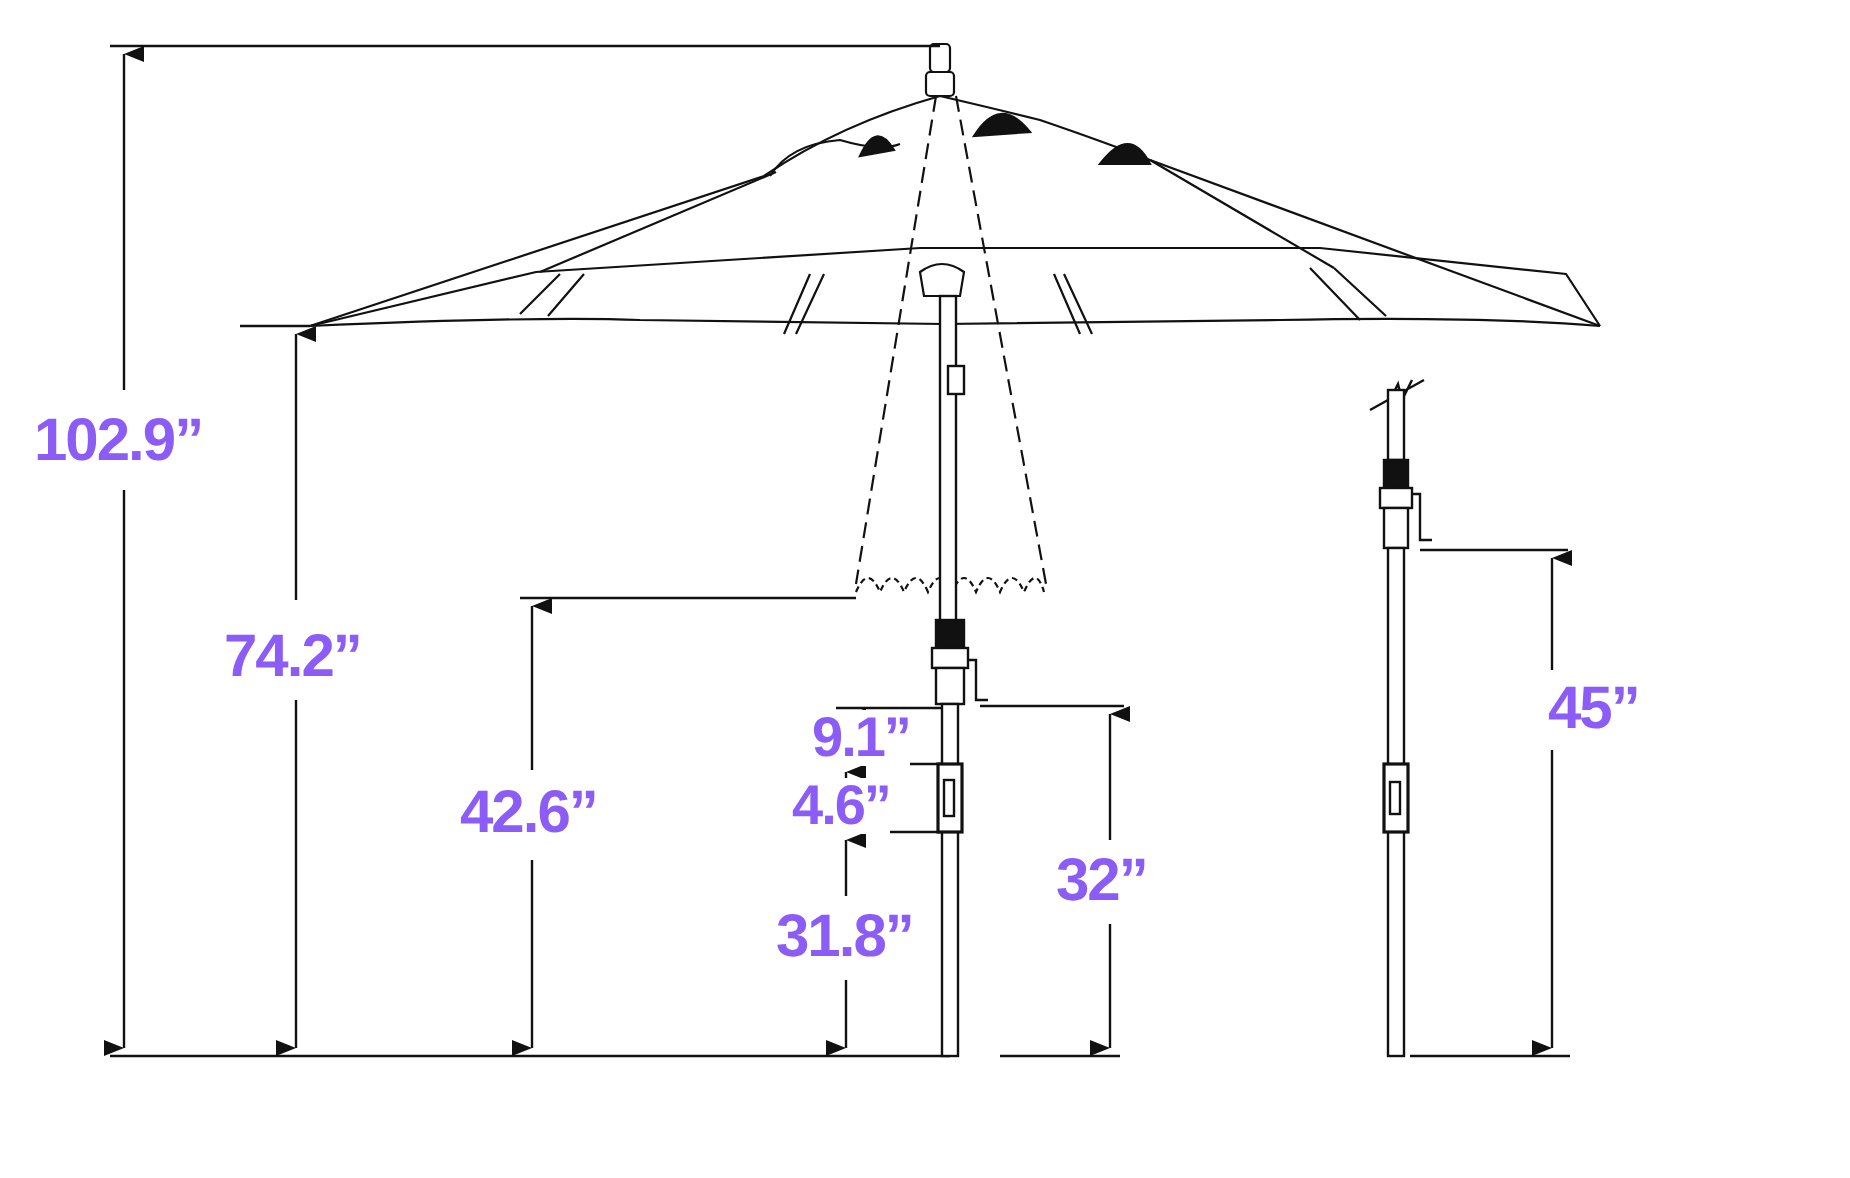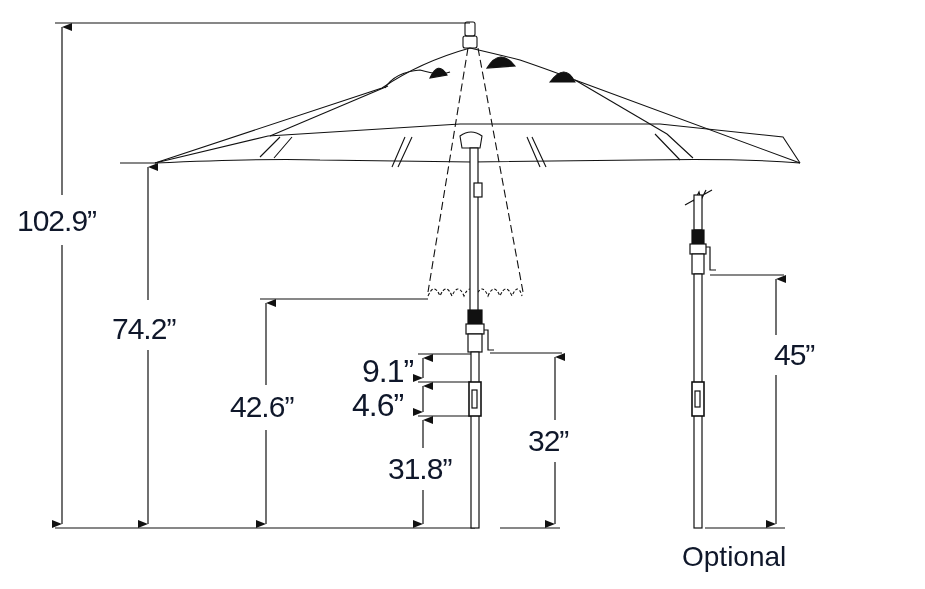--- a/index.html
+++ b/index.html
@@ -1,20 +1,20 @@
 <!DOCTYPE html>
 <html><head>
 <meta charset="utf-8">
 <style>
   html,body{margin:0;padding:0;background:#fff;}
   #stage{position:relative;width:925px;height:589px;overflow:hidden;background:#fff;}
   svg{position:absolute;left:0;top:0;}
-  .lbl{position:absolute;font-family:"Liberation Sans","DejaVu Sans",sans-serif;color:#0f172a;font-weight:400;background:#fff;line-height:1;white-space:nowrap;letter-spacing:-1px;}
+  .lbl{position:absolute;font-family:"Liberation Sans","DejaVu Sans",sans-serif;color:#8b5cf6;font-weight:700;background:#fff;line-height:1;white-space:nowrap;letter-spacing:-1px;}
   .big{font-size:30px;}
-  .mid{font-size:32px;}
+  .mid{font-size:28px;margin-left:44px;}
   .cap{font-size:28px;letter-spacing:0;}
 </style>
 </head>
 <body>
 
 <div id="stage">
 <svg width="925" height="589" viewBox="0 0 925 589" fill="none" stroke="#111" stroke-width="1.2">
   <defs>
     <marker id="ah" markerWidth="8" markerHeight="10" refX="4" refY="0" orient="auto-start-reverse" markerUnits="userSpaceOnUse" viewBox="0 0 8 10">
       <path d="M0,10 L4,0 L8,10 Z" fill="#111" stroke="none"></path>
@@ -103,14 +103,13 @@
 </svg>
 
 <span class="lbl big" style="left:17px;top:206px;">102.9”</span>
 <span class="lbl big" style="left:112px;top:314px;">74.2”</span>
 <span class="lbl big" style="left:230px;top:392px;">42.6”</span>
 <span class="lbl mid" style="left:362px;top:355px;">9.1”</span>
 <span class="lbl mid" style="left:352px;top:389px;">4.6”</span>
 <span class="lbl big" style="left:388px;top:454px;">31.8”</span>
 <span class="lbl big" style="left:528px;top:426px;text-align:center;">32”</span>
 <span class="lbl big" style="left:750px;top:340px;margin-left:24px;">45”</span>
-<span class="lbl cap" style="left:682px;top:543px;">Optional</span>
 </div>
 
 </body></html>

